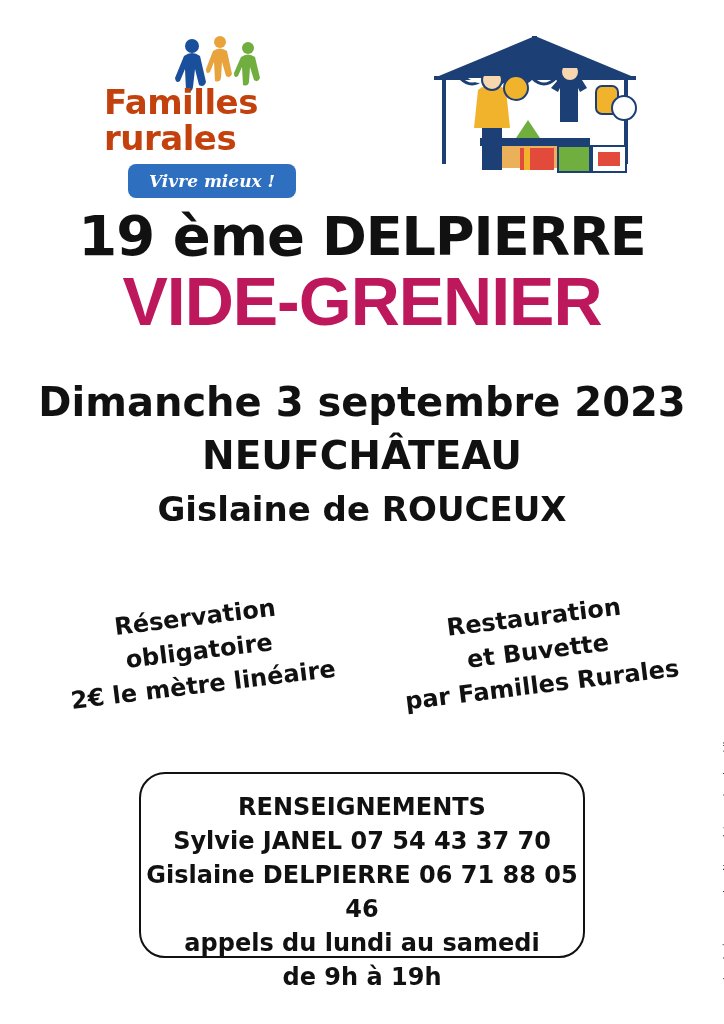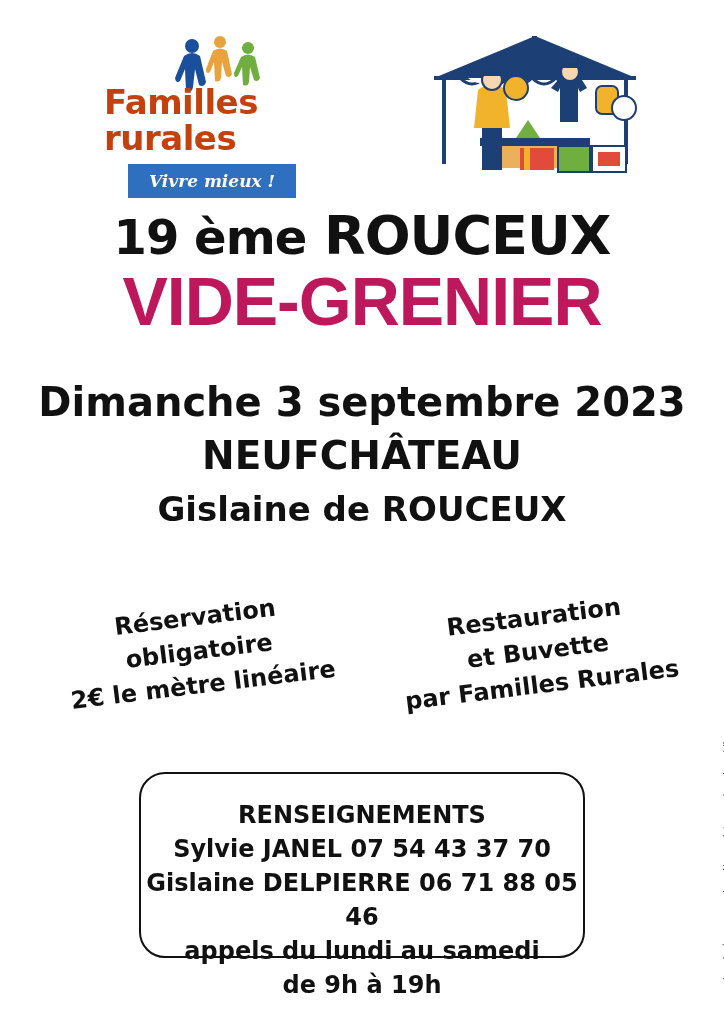--- a/index.html
+++ b/index.html
@@ -51,21 +51,21 @@
   .logo-line2 {
     display: block;
   }
   .logo-tag {
     position: absolute;
     left: 24px;
     top: 128px;
     width: 168px;
     height: 34px;
     background: #2f6fc0;
-    border-radius: 0;
+    border-radius: 8px;
     color: #ffffff;
     font-family: "DejaVu Serif", serif;
     font-style: italic;
     font-weight: bold;
     font-size: 17px;
     line-height: 34px;
     text-align: center;
   }
   
   .fig {
@@ -91,21 +91,21 @@
   }
   .title1 {
     font-family: "DejaVu Sans", sans-serif;
     font-weight: bold;
     font-size: 54px;
     line-height: 62px;
     color: #111111;
     letter-spacing: -1px;
   }
   .title1 .num {
-    font-size: 48px;
+    font-size: 56px;
   }
   .title2 {
     font-family: Liberation Sans, sans-serif;
     font-weight: bold;
     font-size: 68px;
     line-height: 66px;
     color: #be185d;
     letter-spacing: -1px;
   }
 
@@ -163,21 +163,21 @@
   .info-box {
     position: absolute;
     left: 139px;
     top: 772px;
     width: 446px;
     height: 186px;
     border: 2px solid #111111;
     border-radius: 26px;
     box-sizing: border-box;
     text-align: center;
-    padding-top: 24px;
+    padding-top: 16px;
   }
   .info-line {
     font-family: "DejaVu Sans", sans-serif;
     font-weight: bold;
     font-size: 24px;
     line-height: 34px;
     color: #111111;
   }
 
   
@@ -262,21 +262,21 @@
       <rect x="138" y="118" width="32" height="26" fill="#6fae3f" stroke="#1c3f76" stroke-width="2"></rect>
       <rect x="172" y="118" width="34" height="26" fill="#ffffff" stroke="#1c3f76" stroke-width="2"></rect>
       <rect x="178" y="124" width="22" height="14" fill="#e24a3c"></rect>
       <path d="M108 92 l12 18 h-24 z" fill="#6fae3f"></path>
     </svg>
   </div>
 
   <div class="title-block">
     <div class="title1">
       <span class="num">19 ème</span>
-      <span>ROUCEUX</span>
+      <span>DELPIERRE</span>
     </div>
     <div class="title2">VIDE-GRENIER</div>
   </div>
 
   <div class="when-block">
     <div class="date">Dimanche 3 septembre 2023</div>
     <div class="city">NEUFCHÂTEAU</div>
     <div class="district">Gislaine de ROUCEUX</div>
   </div>
 

